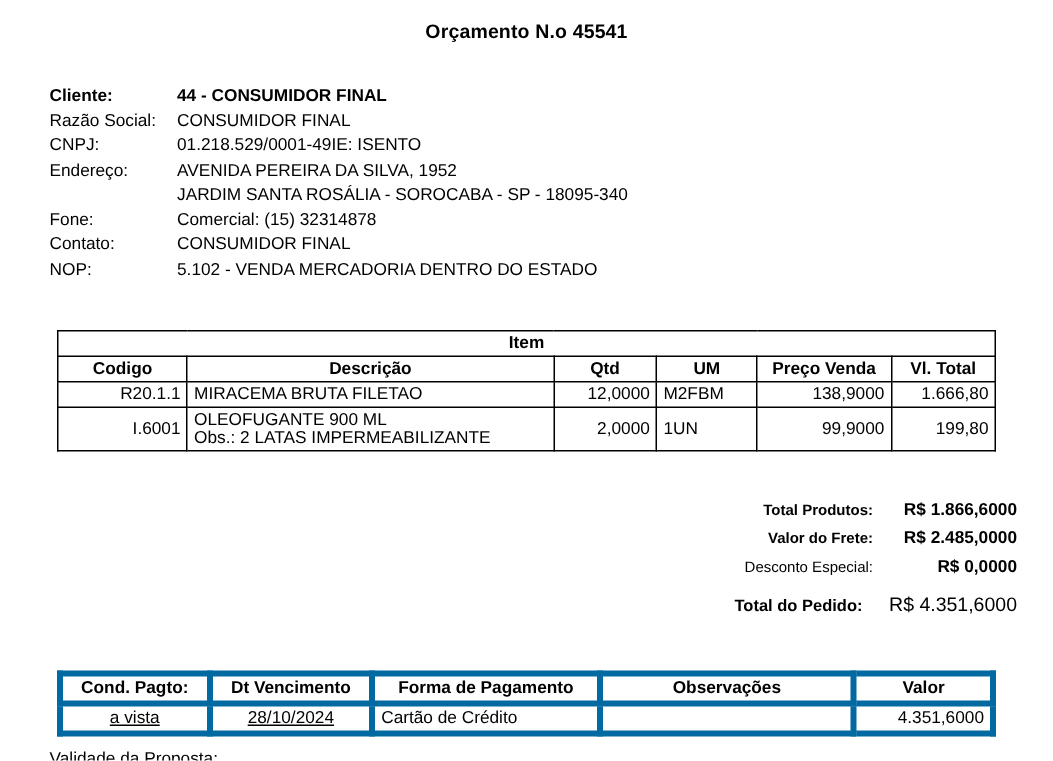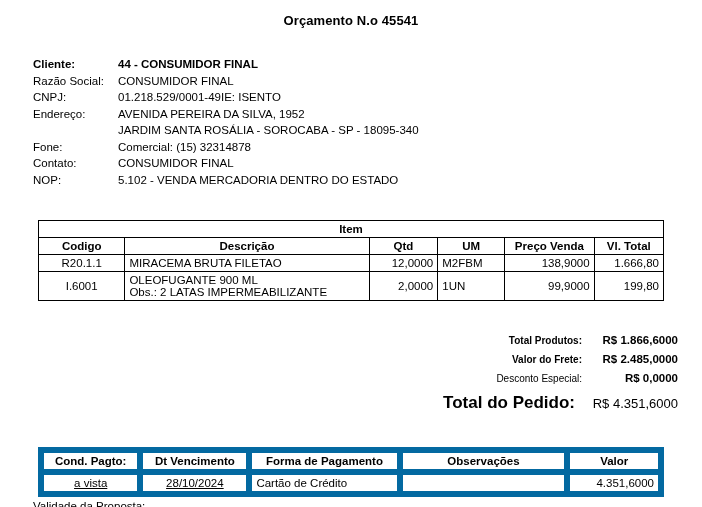--- a/index.html
+++ b/index.html
@@ -85,21 +85,21 @@
     font-weight: bold;
     padding: 2px 4px;
   }
   .col-codigo { width: 86px; }
   .col-desc { width: 262px; }
   .col-qtd { width: 64px; }
   .col-um { width: 62px; }
   .col-preco { width: 88px; }
   .col-total { width: 64px; }
 
-  .td-codigo { text-align: center; padding-left: 5px; margin-left: 30px; }
+  .td-codigo { text-align: right; padding-left: 5px; margin-left: 30px; }
   .td-desc { text-align: left; padding-left: 5px; }
   .td-num { text-align: right; padding-right: 5px; }
   .td-um { text-align: left; padding-left: 5px; }
   .obs-line { display: block; }
 
   
   .totals {
     position: absolute;
     right: 24px;
     top: 318px;
@@ -121,40 +121,40 @@
   .totals-value {
     width: 96px;
     text-align: right;
     font-size: 11.5px;
     font-weight: bold;
   }
   .totals-row.grand {
     margin-top: 5px;
   }
   .totals-row.grand .totals-label {
-    font-size: 17px;
+    font-size: 11px;
     font-weight: bold;
   }
   .totals-row.grand .totals-value {
     font-size: 13px;
     font-weight: normal;
     width: 103px;
   }
 
   
   .pay-table {
     position: absolute;
     left: 38px;
     top: 434px;
     width: 626px;
     border-collapse: collapse;
     font-size: 11.5px;
   }
   .pay-table th, .pay-table td {
-    border: 6px solid #0369a1;
+    border: 4px solid #0369a1;
     padding: 2px 4px;
   }
   .pay-table th {
     font-weight: bold;
     text-align: center;
   }
   .pay-col-cond { width: 100px; }
   .pay-col-venc { width: 104px; }
   .pay-col-forma { width: 158px; }
   .pay-col-obs { width: 178px; }

